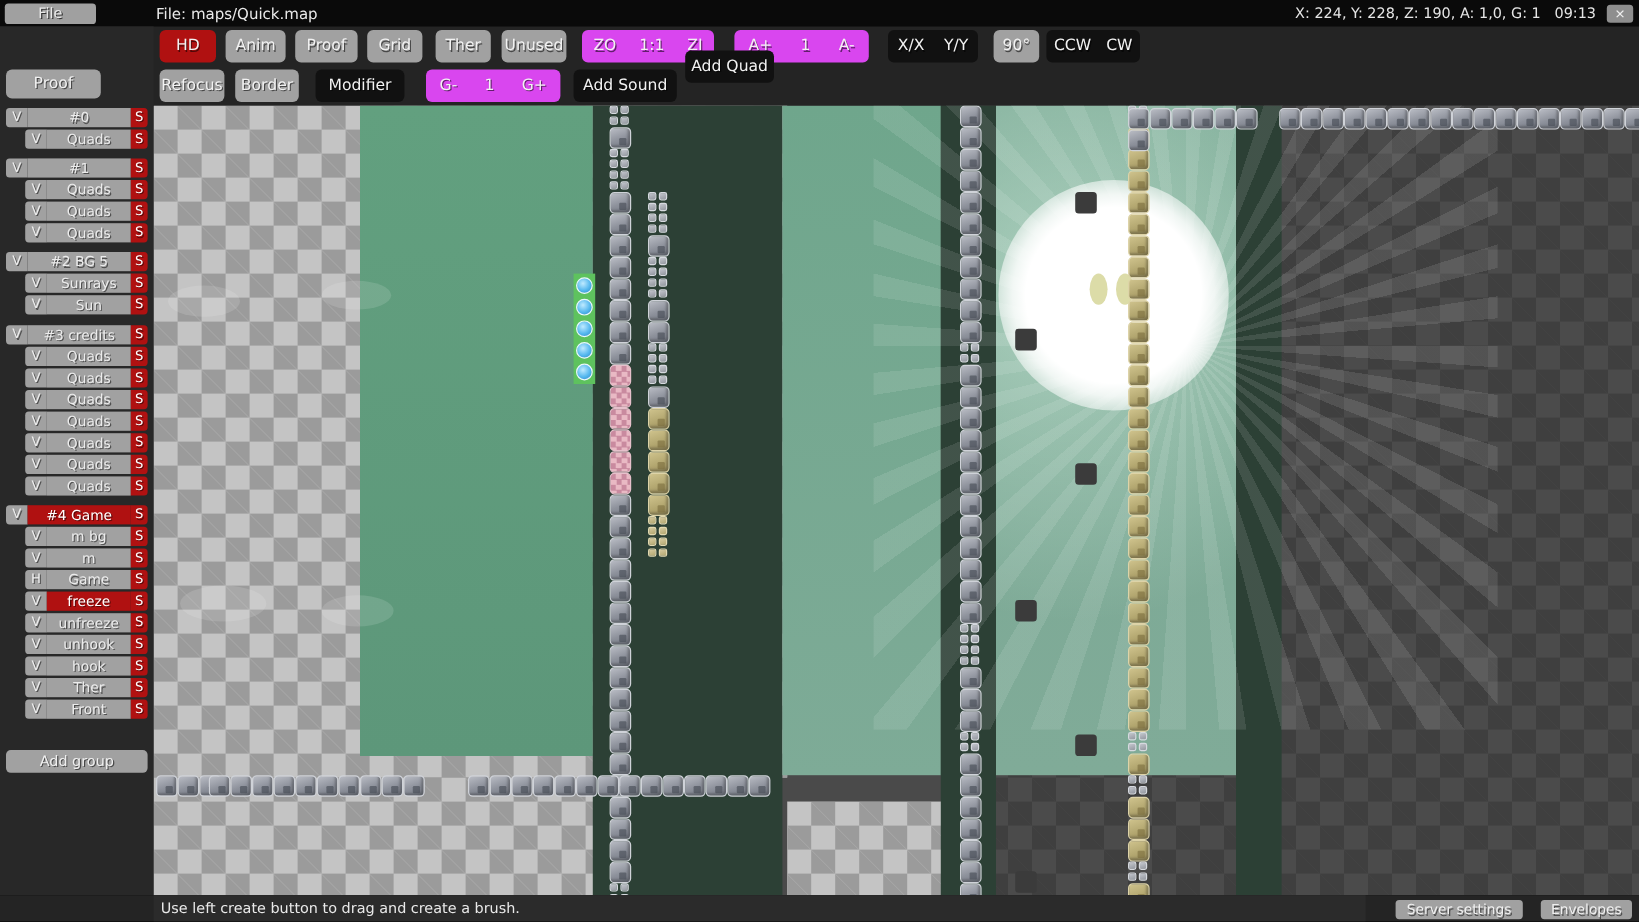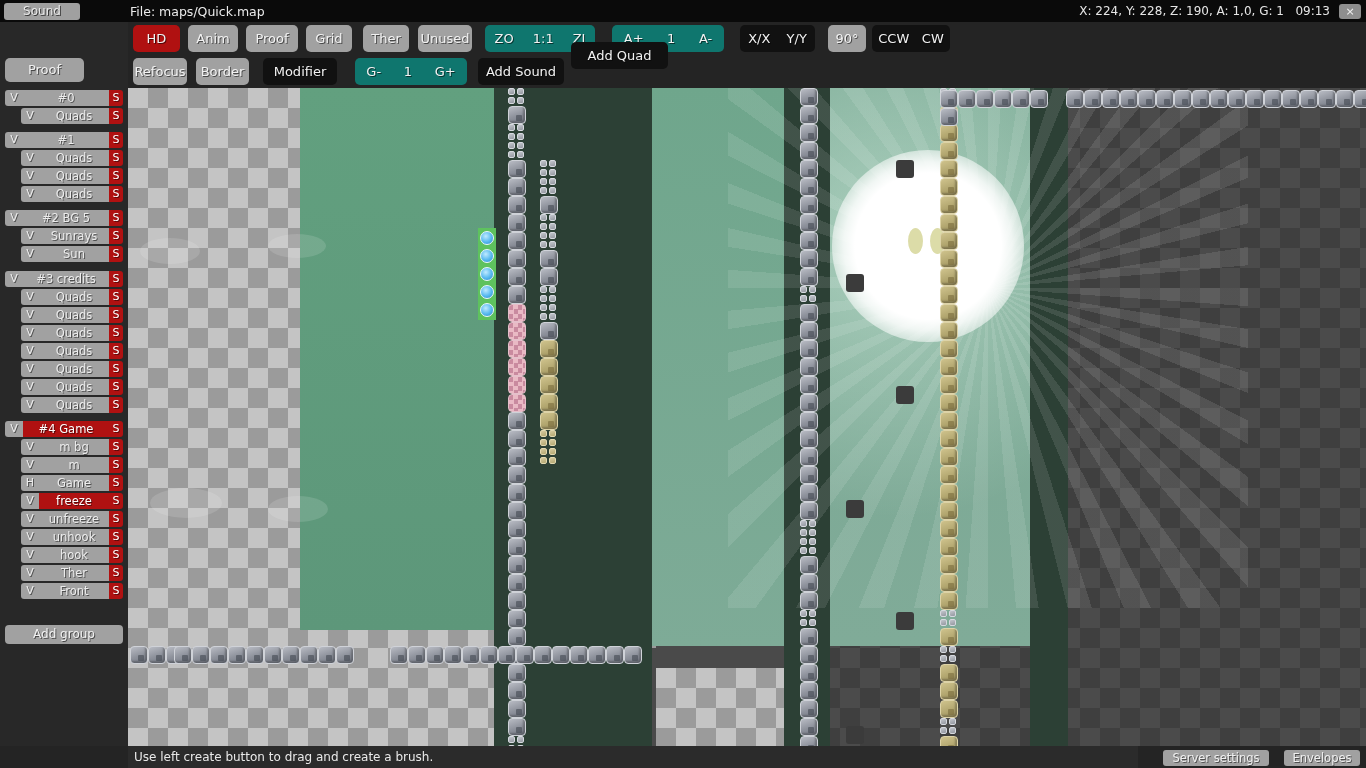--- a/index.html
+++ b/index.html
@@ -44,21 +44,21 @@
   }
   .btn {
     position: absolute; height: 27px; border-radius: 5px;
     font-size: 13px; line-height: 27px; text-align: center;
     color: #f2f2f2; text-shadow: 1px 1px 0 rgba(0,0,0,.55);
     white-space: nowrap;
   }
   .btn.grey  { background: #a1a1a1; }
   .btn.dark  { background: #111111; }
   .btn.red   { background: #b01111; }
-  .btn.group { background: #0f766e; display: flex; align-items: center; }
+  .btn.group { background: #d946ef; display: flex; align-items: center; }
   .btn.group > span { flex: 1 1 auto; text-align: center; }
   .btn.groupdark { background: #111111; display: flex; align-items: center; }
   .btn.groupdark > span { flex: 1 1 auto; text-align: center; }
 
   
   .leftpanel {
     position: absolute; left: 0; top: 22px; width: 128px; height: 724px;
     background: #282828;
   }
   .layers-btn {
@@ -197,21 +197,21 @@
     border-radius: 3px; color: #f0f0f0; font-size: 11.5px; line-height: 16px;
     text-align: center; text-shadow: 1px 1px 0 rgba(0,0,0,.5);
   }
 </style>
 </head>
 <body>
 
 <div id="app">
 
   <div class="topbar">
-    <div class="file-btn">Sound</div>
+    <div class="file-btn">File</div>
     <div class="file-path">File: maps/Quick.map</div>
     <div class="statusinfo">X: 224, Y: 228, Z: 190, A: 1,0, G: 1   09:13</div>
     <div class="close-btn">×</div>
   </div>
 
   <div class="toolwrap">
 
     <div class="btn red" style="left:133px;top:3px;width:47px">HD</div>
     <div class="btn grey" style="left:188px;top:3px;width:50px">Anim</div>
     <div class="btn grey" style="left:246px;top:3px;width:52px">Proof</div>
@@ -246,21 +246,21 @@
     <div class="btn grey" style="left:196px;top:36px;width:53px">Border</div>
     <div class="btn dark" style="left:263px;top:36px;width:74px">Modifier</div>
 
     <div class="btn group" style="left:355px;top:36px;width:112px">
       <span>G-</span>
       <span>1</span>
       <span>G+</span>
     </div>
 
     <div class="btn dark" style="left:478px;top:36px;width:86px">Add Sound</div>
-    <div class="btn dark" style="left:571px;top:20px;width:97px">Add Quad</div>
+    <div class="btn dark" style="left:571px;top:20px;width:74px">Add Quad</div>
   </div>
 
   <div class="leftpanel">
     <div class="layers-btn">Proof</div>
     <div id="layer-rows">
         <div class="layer-row" style="left: 5px; top: 68px; width: 118px;">
           <div class="lr-flag">V</div>
           <div class="lr-name">#0</div>
           <div class="lr-s">S</div>
         </div>

